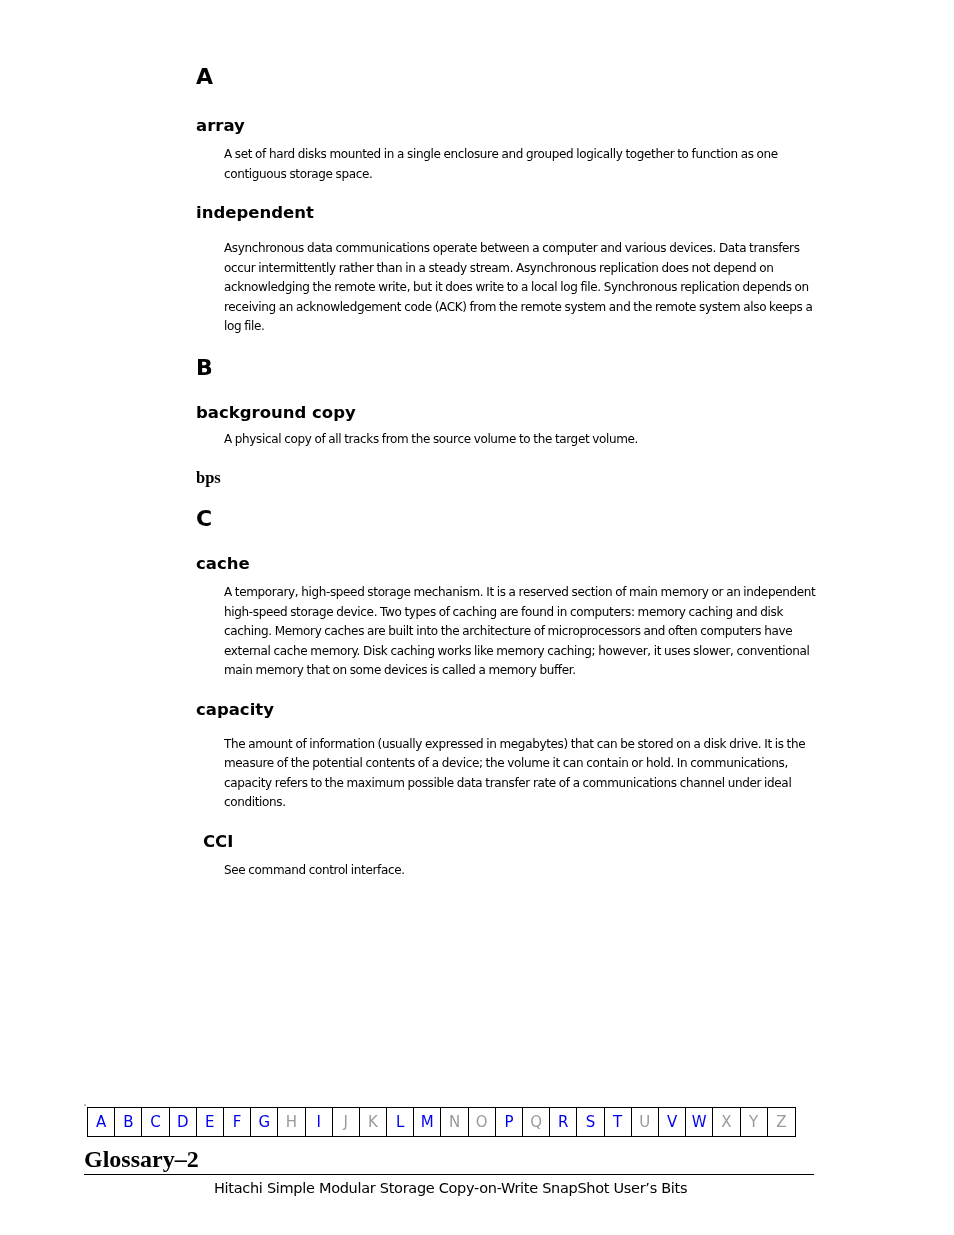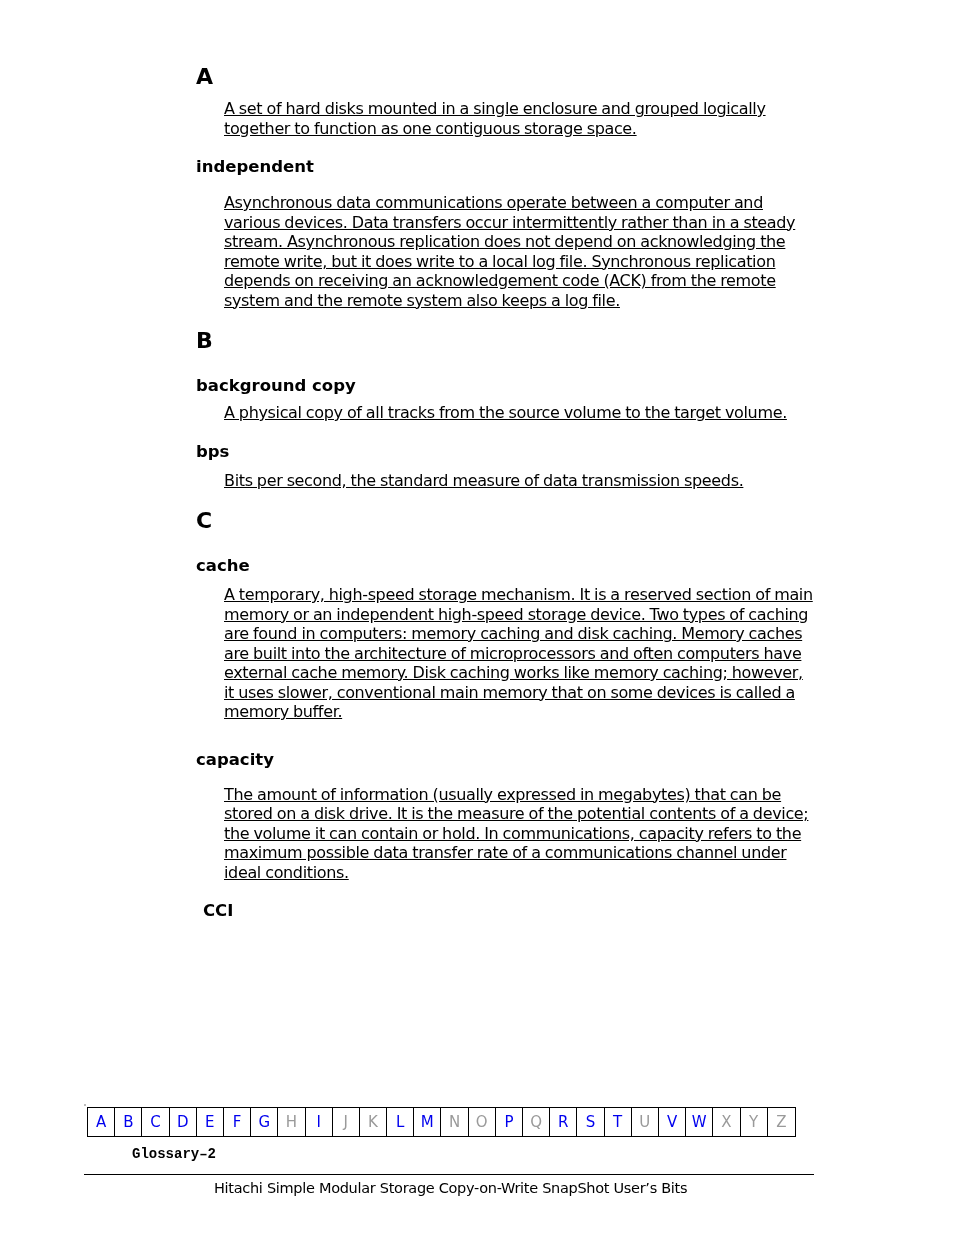--- a/index.html
+++ b/index.html
@@ -9,38 +9,38 @@
     }
     .content { position: absolute; left: 196px; top: 60px; width: 620px; }
     .section-letter {
       font-family: "DejaVu Sans", sans-serif; font-weight: bold;
       font-size: 22px; line-height: 26px; margin: 0; letter-spacing: 0;
     }
     .term {
       font-weight: bold; font-size: 16.5px; line-height: 20px; margin: 0;
     }
     .def {
-      margin: 0 0 0 28px; font-size: 16px; line-height: 19.5px;
-      letter-spacing: -0.35px; word-spacing: -0.5px; text-decoration: underline;
+      margin: 0 0 0 28px; font-size: 12px; line-height: 19.5px;
+      letter-spacing: -0.35px; word-spacing: -0.5px;
     }
     
     #sec-A { margin-top: 4px; }
     #term-array { margin-top: 26px; }
     #def-array { margin-top: 9px; }
     #term-asynchronous { margin-top: 19px; }
     #def-asynchronous { margin-top: 16px; }
     #sec-B { margin-top: 18px; }
     #term-background-copy { margin-top: 22px; }
     #def-background-copy { margin-top: 7px; }
-    #term-bps { margin-top: 19px; }
+    #term-bps { margin-top: 19px; font-family: Liberation Serif, serif; }
     #def-bps { margin-top: 9px; }
     #sec-C { margin-top: 18px; }
     #term-cache { margin-top: 22px; }
     #def-cache { margin-top: 9px; }
-    #term-capacity { margin-top: 28px; }
+    #term-capacity { margin-top: 19px; }
     #def-capacity { margin-top: 15px; }
     #term-cci { margin-top: 19px; margin-left: 7px; }
     #def-cci { margin-top: 9px; }
 
     .alpha-nav {
       position: absolute; left: 87px; top: 1107px;
       display: flex; border: 1px solid #000; height: 28px;
     }
     .alpha-nav .cell {
       width: 27.2px; height: 28px; border-right: 1px solid #000;
@@ -48,51 +48,52 @@
       font-family: "DejaVu Sans", sans-serif; font-size: 15px;
       box-sizing: border-box; text-decoration: none;
     }
     .alpha-nav .cell:last-child { border-right: none; }
     .alpha-nav .cell.active { color: #0000ee; }
     .alpha-nav .cell.inactive { color: #9a9a9a; }
     .tiny-dot { position: absolute; left: 84px; top: 1104px; width: 2px; height: 2px; background: #bbb; }
 
     .page-label {
       position: absolute; left: 84px; top: 1146px;
-      font-family: Liberation Mono, monospace; font-weight: bold; font-size: 14px; margin-left: 48px;
+      font-family: Liberation Serif, serif; font-weight: bold; font-size: 24px;
     }
     .footer-rule {
       position: absolute; left: 84px; top: 1174px; width: 730px; height: 1px; background: #000;
     }
     .footer-title {
       position: absolute; left: 214px; top: 1180px;
       font-family: "DejaVu Sans", sans-serif; font-size: 14.5px; letter-spacing: -0.3px;
     }
   </style>
 </head>
 <body>
 
 <div class="content">
   <h2 class="section-letter" id="sec-A">A</h2>
+  <h3 class="term" id="term-array">array</h3>
   <p class="def" id="def-array">A set of hard disks mounted in a single enclosure and grouped logically together to function as one contiguous storage space.</p>
   <h3 class="term" id="term-asynchronous">independent</h3>
   <p class="def" id="def-asynchronous">Asynchronous data communications operate between a computer and various devices. Data transfers occur intermittently rather than in a steady stream. Asynchronous replication does not depend on acknowledging the remote write, but it does write to a local log file. Synchronous replication depends on receiving an acknowledgement code (ACK) from the remote system and the remote system also keeps a log file.</p>
 
   <h2 class="section-letter" id="sec-B">B</h2>
   <h3 class="term" id="term-background-copy">background copy</h3>
   <p class="def" id="def-background-copy">A physical copy of all tracks from the source volume to the target volume.</p>
   <h3 class="term" id="term-bps">bps</h3>
-  <p class="def" id="def-bps">Bits per second, the standard measure of data transmission speeds.</p>
 
   <h2 class="section-letter" id="sec-C">C</h2>
   <h3 class="term" id="term-cache">cache</h3>
   <p class="def" id="def-cache">A temporary, high-speed storage mechanism. It is a reserved section of main memory or an independent high-speed storage device. Two types of caching are found in computers: memory caching and disk caching. Memory caches are built into the architecture of microprocessors and often computers have external cache memory. Disk caching works like memory caching; however, it uses slower, conventional main memory that on some devices is called a memory buffer.</p>
   <h3 class="term" id="term-capacity">capacity</h3>
   <p class="def" id="def-capacity">The amount of information (usually expressed in megabytes) that can be stored on a disk drive. It is the measure of the potential contents of a device; the volume it can contain or hold. In communications, capacity refers to the maximum possible data transfer rate of a communications channel under ideal conditions.</p>
   <h3 class="term" id="term-cci">CCI</h3>
+  <p class="def" id="def-cci">See command control interface.</p>
 </div>
 
 <div class="tiny-dot"></div>
 <nav class="alpha-nav" id="alpha-nav">
     <a class="cell active" style="color: rgb(0, 0, 238);">A</a>
     <a class="cell active" style="color: rgb(0, 0, 238);">B</a>
     <a class="cell active" style="color: rgb(0, 0, 238);">C</a>
     <a class="cell active" style="color: rgb(0, 0, 238);">D</a>
     <a class="cell active" style="color: rgb(0, 0, 238);">E</a>
     <a class="cell active" style="color: rgb(0, 0, 238);">F</a>

